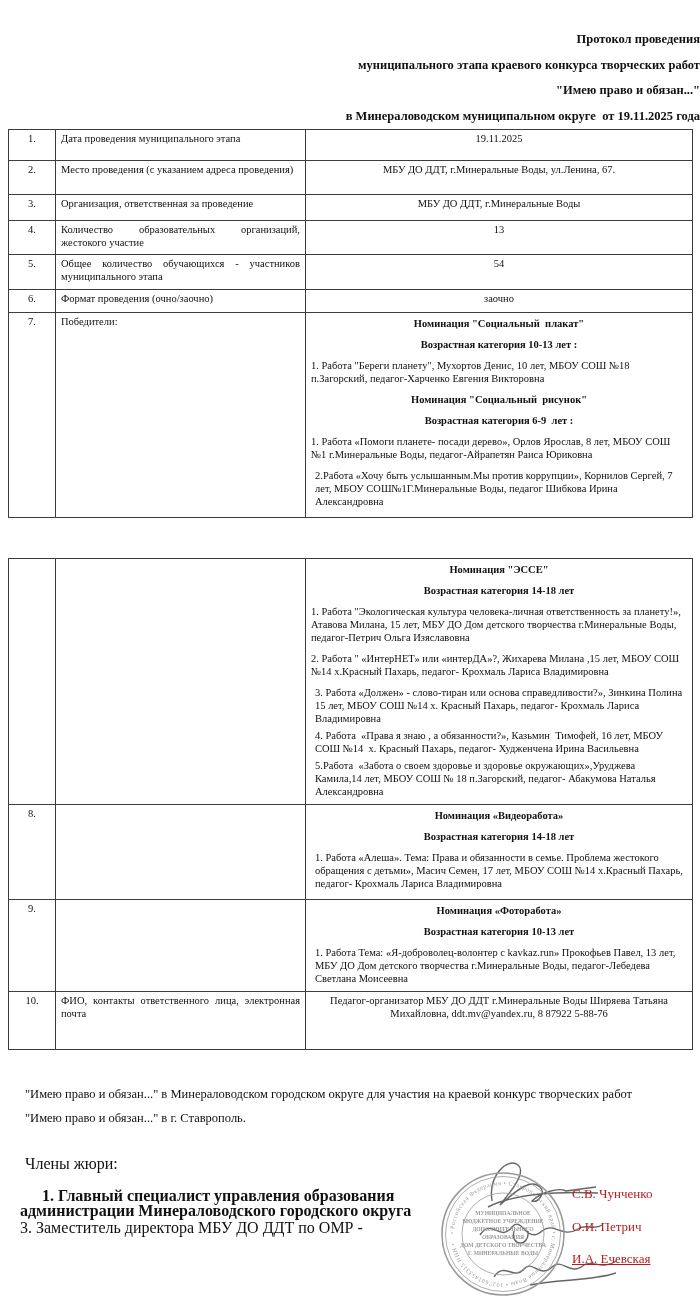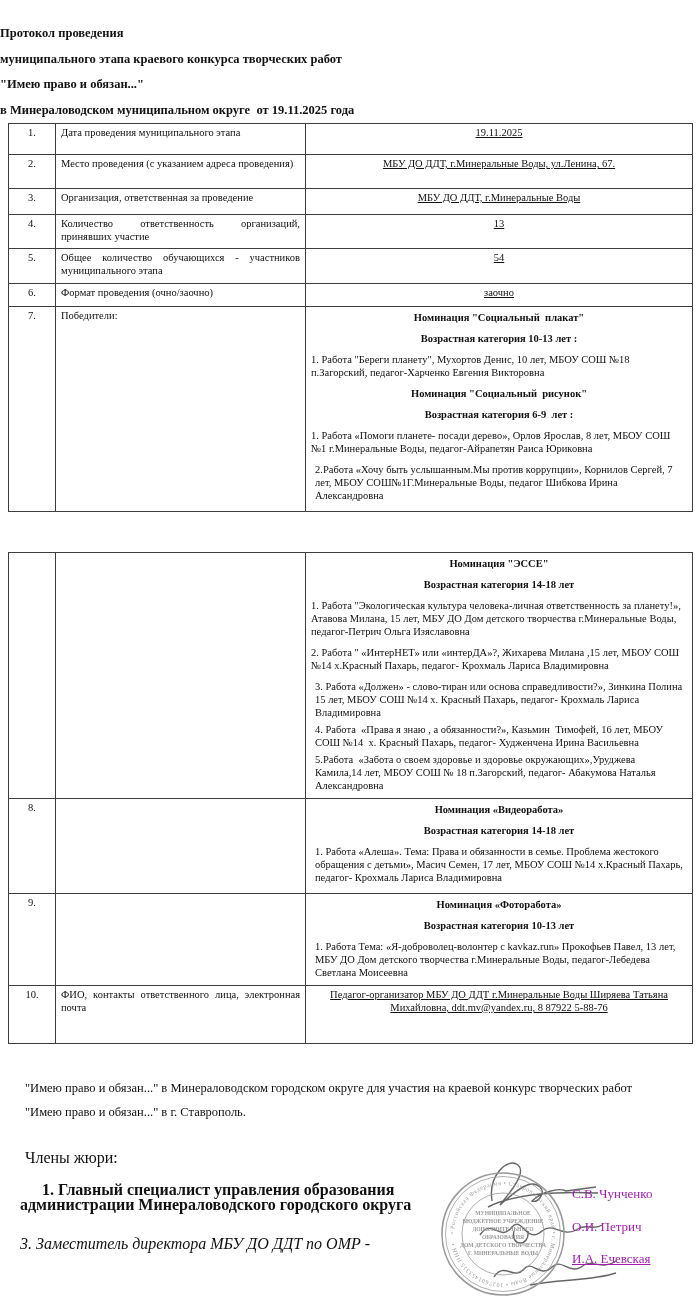--- a/index.html
+++ b/index.html
@@ -3,57 +3,57 @@
 <meta charset="utf-8">
 <style>
   html,body { margin:0; padding:0; background:#ffffff; }
   .page {
     position:relative; width:700px; height:1300px; margin:0 auto;
     background:#ffffff; color:#111;
     font-family:"Liberation Serif", serif;
     overflow:hidden;
   }
   
-  .doc-header { padding-top:21px; text-align:left; font-weight:bold; font-size:12.5px; }
+  .doc-header { padding-top:27px; text-align:right; font-weight:bold; font-size:12.5px; }
   .doc-header .hline { line-height:25.5px; white-space:pre-wrap; }
   
   table.tbl {
     border-collapse:collapse; table-layout:fixed;
     width:684px; margin-left:8px;
   }
   table.tbl td {
     border:1px solid #3c3c3c; vertical-align:top;
     font-size:10.5px; line-height:13px;
     padding:2px 5px; overflow:hidden;
   }
   col.c-num   { width:47px; }
   col.c-label { width:250px; }
   col.c-value { width:387px; }
   td.num { text-align:center; }
   td.lbl { text-align:justify; }
-  td.val { text-align:center;text-decoration:underline; }
+  td.val { text-align:center; }
   td.val-blocks { text-align:left; }
   .blk-h { text-align:center; font-weight:bold; margin:2px 0 8px; white-space:pre-wrap; }
   .blk-p { text-align:left; margin:0 0 8px; white-space:pre-wrap; }
   .blk-p.tight { margin:4px; }
   table.t2 { margin-top:40px; }
   
   .decision { margin:24px 0 0 8px; font-size:12.5px; line-height:16px; }
   .decision .dlabel { font-weight:bold; }
   .decision-extra { margin:36px 0 0 25px; font-size:12.5px; line-height:16px; }
   .decision-extra2 { margin:8px 0 0 25px; font-size:12.5px; line-height:16px; }
   
   .jury { margin:30px 0 0 20px; width:440px; font-size:16px; line-height:15.5px; }
   .jury-title { margin-left:5px; }
   .jury-item1 { margin-top:16px; text-indent:22px;font-weight:bold; }
   .jury-item2 { margin-top:11px; }
-  .jury-item3 { margin-top:23px;font-style:italic; }
+  .jury-item3 { margin-top:1px; }
   
   .sig-names { position:absolute; left:572px; top:0; width:128px; }
-  .sig-name { position:absolute; left:0; font-size:13px; white-space:nowrap; color:#a21caf; }
+  .sig-name { position:absolute; left:0; font-size:13px; white-space:nowrap; color:#b91c1c; }
   .sig-name.n0 { top:1186px; }
   .sig-name.n1 { top:1219px; }
   .sig-name.n2 { top:1251px;text-decoration:underline; }
   .stamp-svg { position:absolute; left:437px; top:1168px; }
   .squiggle-svg { position:absolute; left:430px; top:1135px; }
 </style>
 </head>
 <body>
 
 <div class="page">
@@ -82,21 +82,21 @@
         <td class="lbl">Место проведения (с указанием адреса проведения)</td>
         <td class="val">МБУ ДО ДДТ, г.Минеральные Воды, ул.Ленина, 67.</td>
       </tr>
       <tr style="height:26px">
         <td class="num">3.</td>
         <td class="lbl">Организация, ответственная за проведение</td>
         <td class="val">МБУ ДО ДДТ, г.Минеральные Воды</td>
       </tr>
       <tr style="height:34px">
         <td class="num">4.</td>
-        <td class="lbl">Количество ответственность организаций, принявших участие</td>
+        <td class="lbl">Количество образовательных организаций, жестокого участие</td>
         <td class="val">13</td>
       </tr>
       <tr style="height:35px">
         <td class="num">5.</td>
         <td class="lbl">Общее количество обучающихся - участников муниципального этапа</td>
         <td class="val">54</td>
       </tr>
       <tr style="height:23px">
         <td class="num">6.</td>
         <td class="lbl">Формат проведения (очно/заочно)</td>

